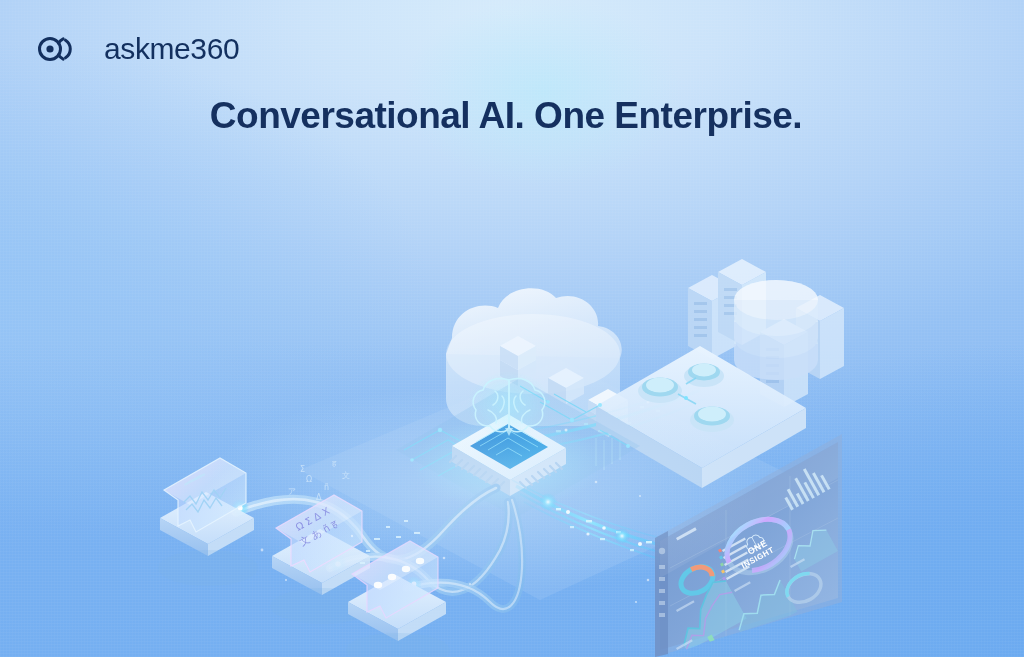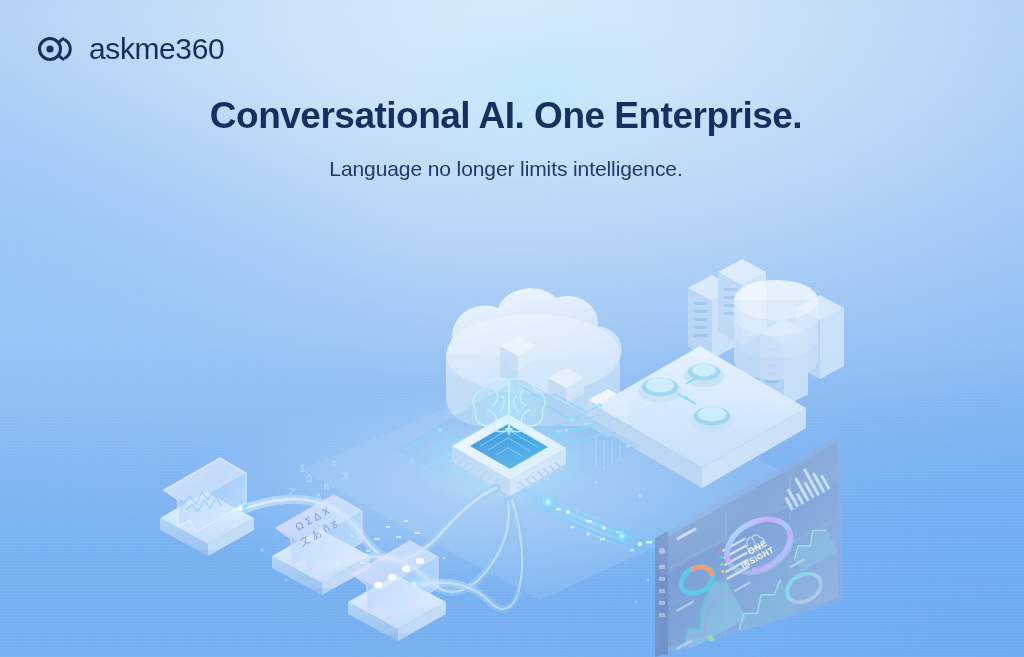--- a/index.html
+++ b/index.html
@@ -61,21 +61,21 @@
       repeating-linear-gradient(90deg, rgba(255,255,255,0.18) 0 1px, rgba(0,0,0,0) 1px 3px);
   }
 
   
   .logo {
     position: absolute;
     left: 36px;
     top: 34px;
     display: flex;
     align-items: center;
-    gap: 9px;
+    gap: 24px;
   }
   .logo-mark { display: block; }
   .logo-word {
     font-size: 30px;
     font-weight: 400;
     letter-spacing: -0.4px;
     color: #13305f;
     line-height: 1;
   }
 
@@ -148,21 +148,20 @@
         <path d="M27.2 24.1 A10.5 10.5 0 0 1 22.6 20.0" stroke="#13305f" stroke-width="3" fill="none" stroke-linecap="round"></path>
       </svg>
     </span>
     <span class="logo-word">askme360</span>
   </div>
 
   <div class="headline-block">
     <h1 class="headline">
       <span class="ln">Conversational AI. One Enterprise.</span>
     </h1>
-    <p class="subtitle">Language no longer limits intelligence.</p>
   </div>
 
   <div class="illustration">
     <div class="ground-sheen"></div>
 
     <svg width="1024" height="407" viewBox="0 0 1024 407" fill="none">
       <defs>
         <linearGradient id="plateTop" x1="0" y1="0" x2="0" y2="1">
           <stop offset="0" stop-color="#eaf5ff" stop-opacity="0.96"></stop>
           <stop offset="1" stop-color="#cfe4fb" stop-opacity="0.88"></stop>

